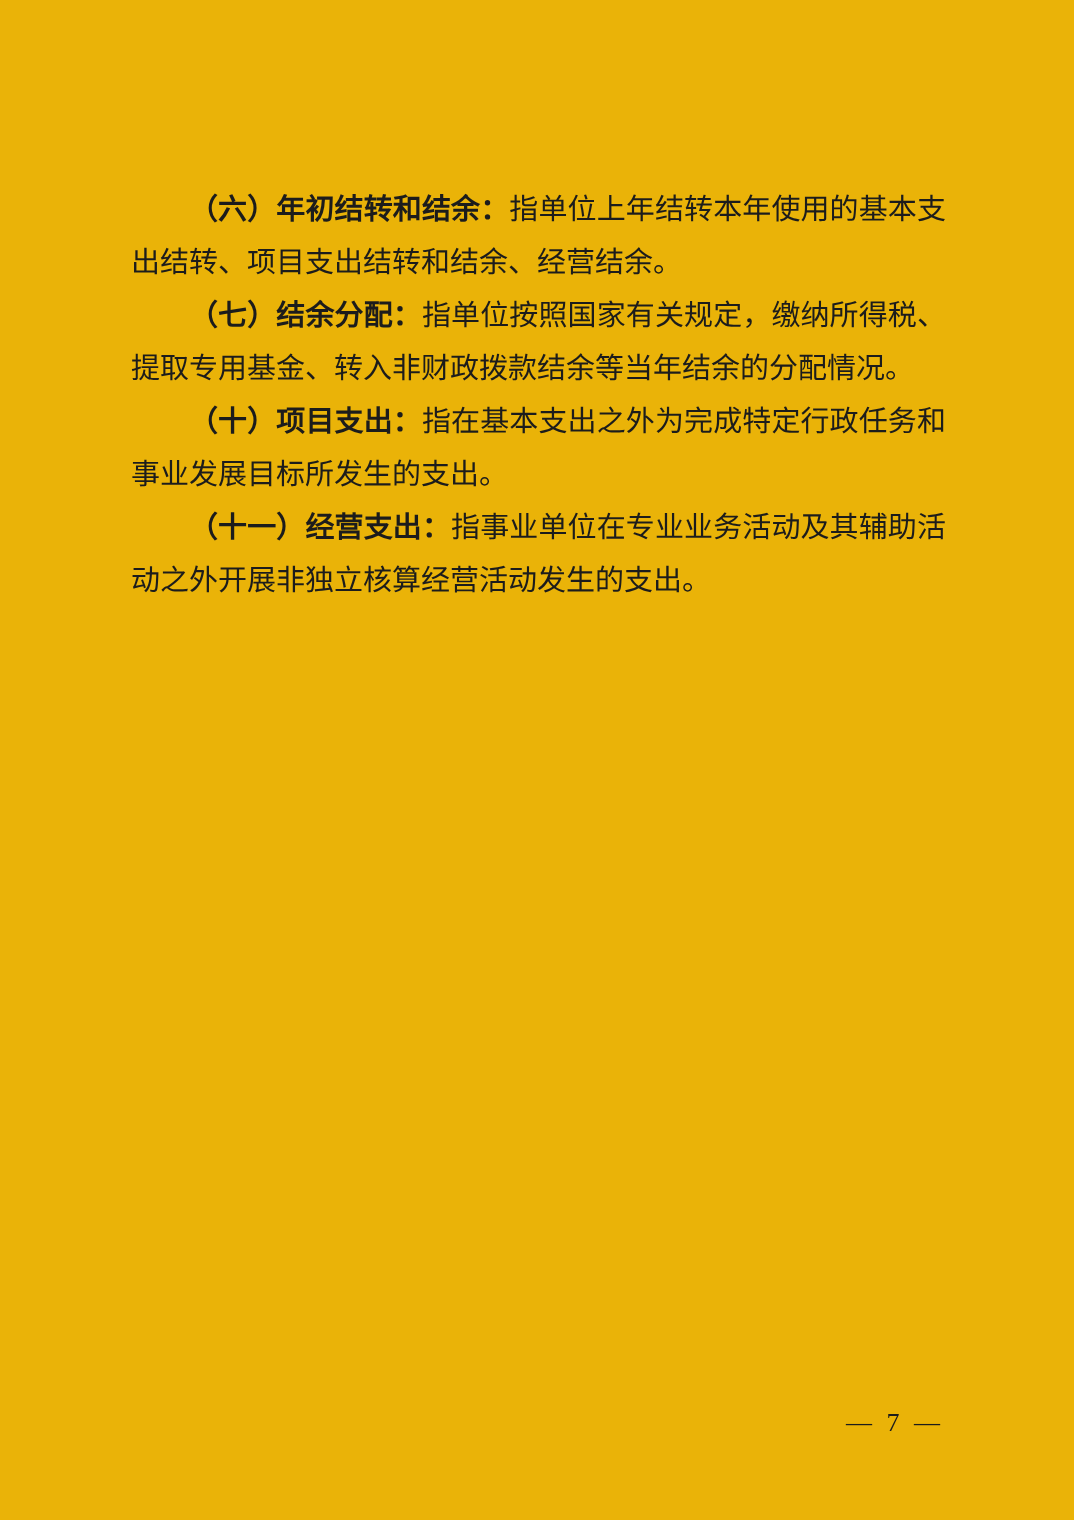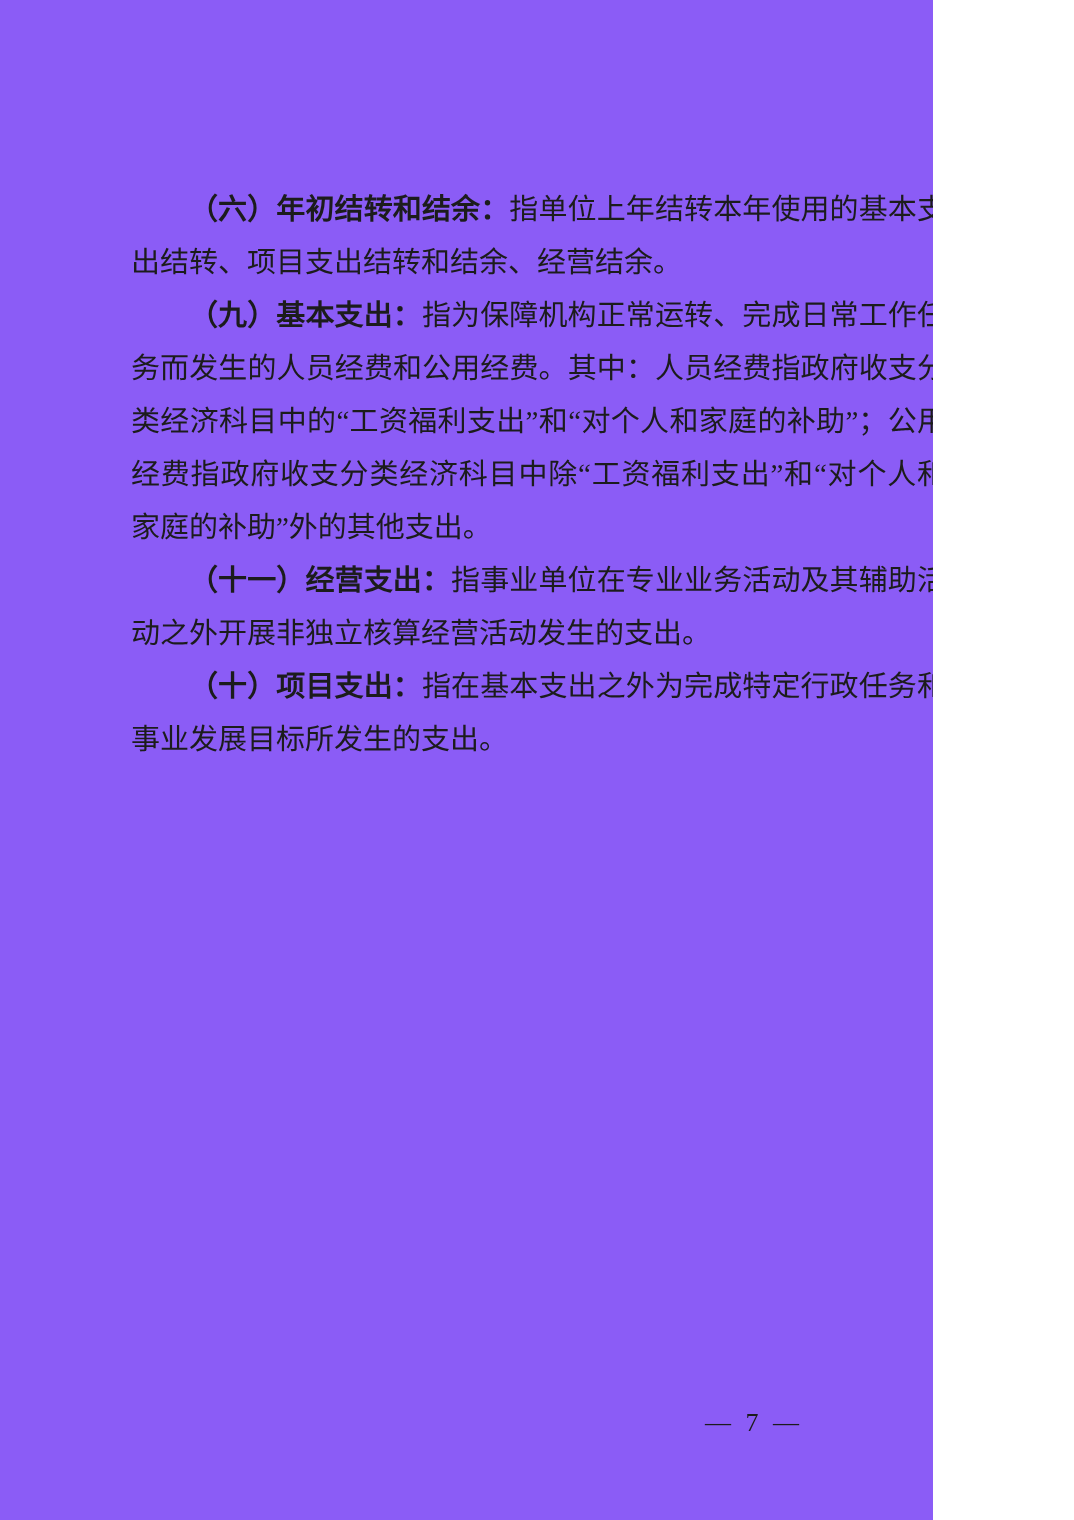--- a/index.html
+++ b/index.html
@@ -2,23 +2,23 @@
 <html lang="zh-CN"><head>
 <meta charset="utf-8">
 <style>
   html, body {
     margin: 0;
     padding: 0;
     background: #ffffff;
   }
   .page {
     position: relative;
-    width: 933px;
+    width: 1074px;
     height: 1520px;
-    background: #8b5cf6;
+    background: #eab308;
     color: #1c1c1c;
     font-family: "Liberation Serif", "DejaVu Serif", serif;
     overflow: hidden;
   }
   .doc-body {
     position: absolute;
     left: 131px;
     top: 183px;
     width: 815px;
     text-align: justify;
@@ -47,18 +47,18 @@
     color: #1c1c1c;
     font-family: "Liberation Serif", "DejaVu Serif", serif;
   }
 </style>
 </head>
 <body>
 
 <div class="page">
   <div class="doc-body">
       <p class="para"><span class="lead">（六）年初结转和结余：</span><span>指单位上年结转本年使用的基本支出结转、项目支出结转和结余、经营结余。</span></p>
-      <p class="para"><span class="lead">（九）基本支出：</span><span>指为保障机构正常运转、完成日常工作任务而发生的人员经费和公用经费。其中：人员经费指政府收支分类经济科目中的“工资福利支出”和“对个人和家庭的补助”；公用经费指政府收支分类经济科目中除“工资福利支出”和“对个人和家庭的补助”外的其他支出。</span></p>
+      <p class="para"><span class="lead">（七）结余分配：</span><span>指单位按照国家有关规定，缴纳所得税、提取专用基金、转入非财政拨款结余等当年结余的分配情况。</span></p>
+      <p class="para"><span class="lead">（十）项目支出：</span><span>指在基本支出之外为完成特定行政任务和事业发展目标所发生的支出。</span></p>
       <p class="para"><span class="lead">（十一）经营支出：</span><span>指事业单位在专业业务活动及其辅助活动之外开展非独立核算经营活动发生的支出。</span></p>
-      <p class="para"><span class="lead">（十）项目支出：</span><span>指在基本支出之外为完成特定行政任务和事业发展目标所发生的支出。</span></p>
     </div>
   <div class="page-number">— 7 —</div>
 </div>
 
 </body></html>

